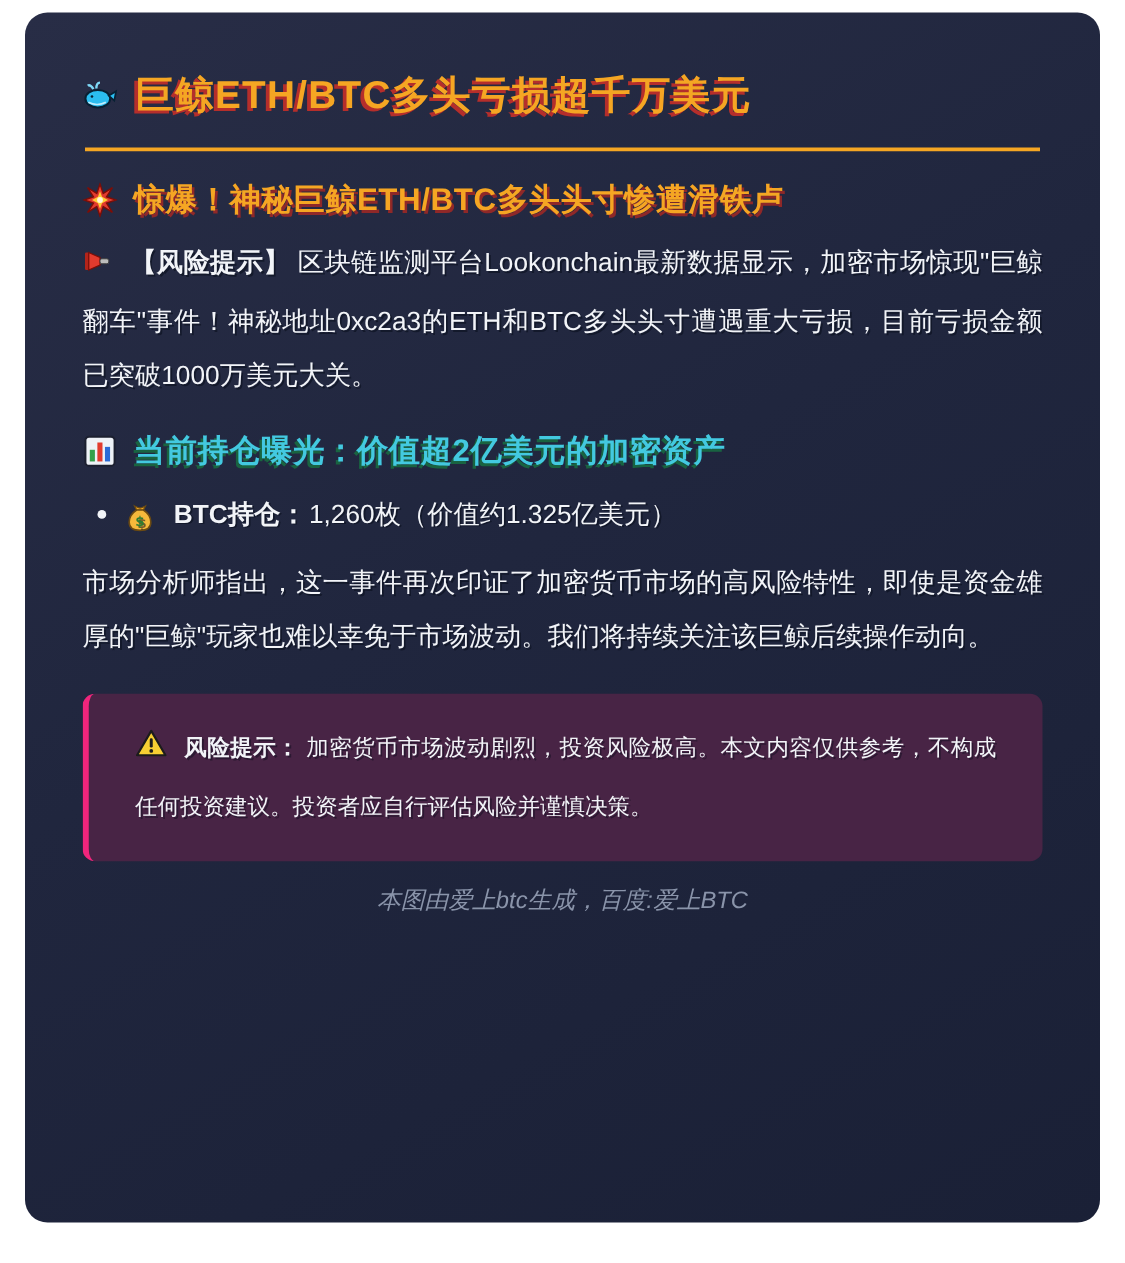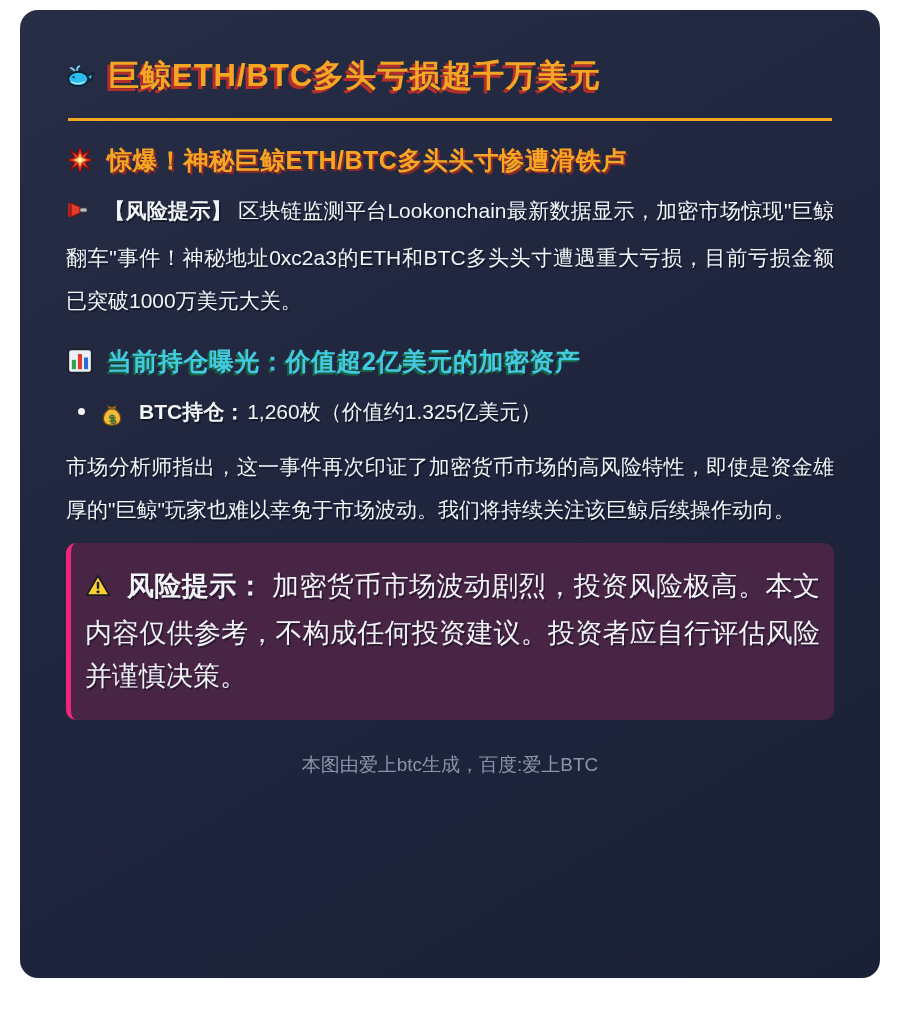--- a/index.html
+++ b/index.html
@@ -91,38 +91,39 @@
     width: 7px;
     height: 7px;
     border-radius: 50%;
     background: #f2f4f8;
     flex: 0 0 auto;
   }
   .bullet-value { margin-left: 2px; }
   
   .risk-box {
     box-sizing: border-box;
-    margin-top: 12px;
+    margin-top: 24px;
     background: #482445;
     border-left: 5px solid #f0257c;
     border-radius: 10px;
-    padding: 22px 14px;
-    font-size: 27px;
+    padding: 22px 37px;
+    font-size: 18px;
     line-height: 43px;
     color: #f2f4f8;
     text-shadow: 1.5px 1.5px 0 rgba(8, 12, 26, 0.45);
     text-align: justify;
   }
   
   .footer {
-    margin-top: 32px;
+    margin-top: 19px;
     text-align: center;
     font-size: 19px;
     color: #8a94aa;
     line-height: 26px;
+    font-style: italic;
   }
   .icon-28 { width: 28px; height: 28px; }
   .icon-26 { width: 26px; height: 26px; }
   .icon-24 { width: 24px; height: 24px; }
 </style>
 </head>
 <body>
 
 <div class="card">
 

